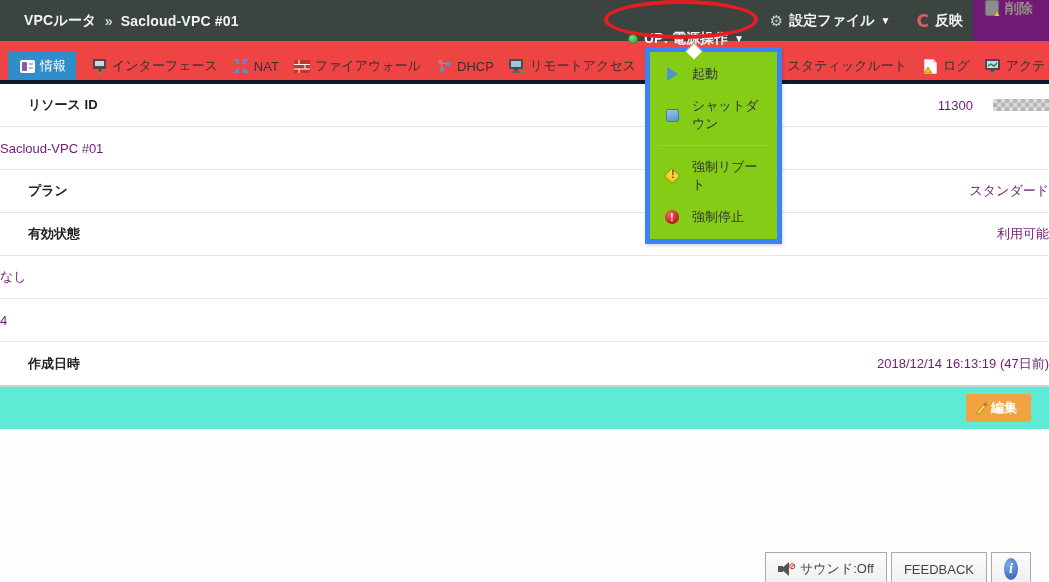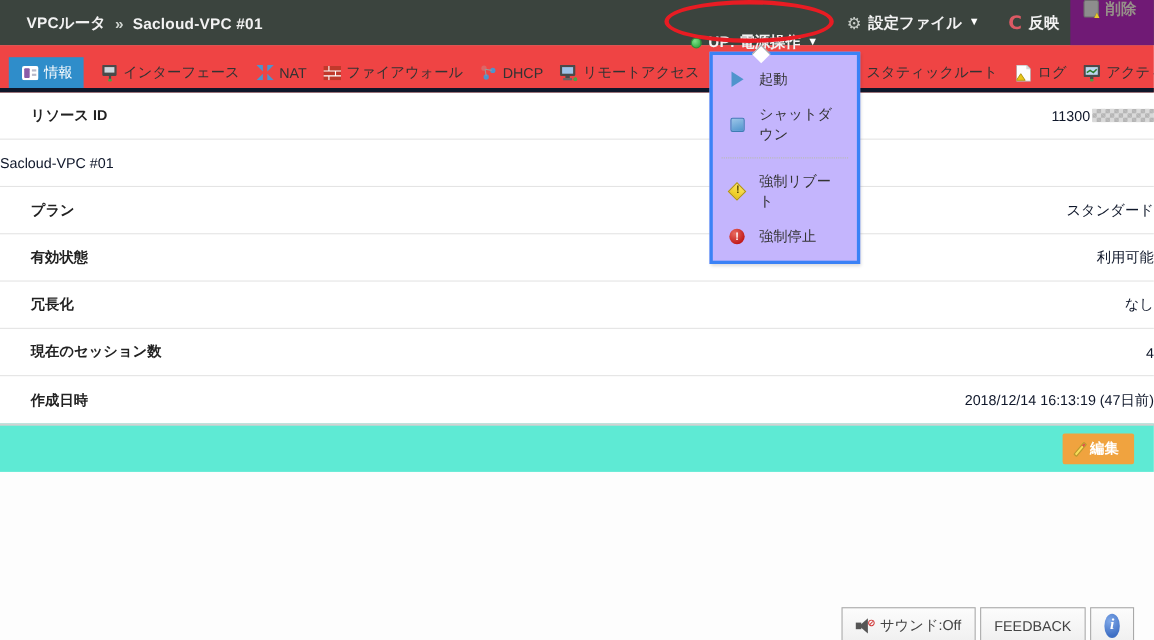--- a/index.html
+++ b/index.html
@@ -38,22 +38,22 @@
   
   .tabbar { height:43px; background:#ef4444; display:flex; align-items:flex-end;
             padding-left:8px; border-bottom:4px solid #0f172a; position:relative; z-index:1; }
   .tab { display:flex; align-items:center; gap:4px; font-size:13px; color:#333;
          margin-right:14px; height:28px; white-space:nowrap; cursor:pointer; }
   .tab.active { background:#2f8dca; color:#fff; padding:0 10px; }
   .ticon { width:18px; height:16px; display:inline-flex; align-items:center;
            justify-content:center; flex:0 0 18px; }
 
   
-  .pmenu { position:absolute; left:645px; top:47px; width:137px; background:#c4b5fd;
-           border:3px solid #3b82f6; box-shadow:1px 2px 3px rgba(0,0,0,.15);
+  .pmenu { position:absolute; left:645px; top:47px; width:137px; background:#84cc16;
+           border:5px solid #3b82f6; box-shadow:1px 2px 3px rgba(0,0,0,.15);
            z-index:20; padding:6px 0; }
   .pmenu-notch { position:absolute; left:38px; top:-7px; width:12px; height:12px;
                  background:#fff; border-left:1px solid #a3a3a3; border-top:1px solid #a3a3a3;
                  transform:rotate(45deg); }
   .pmenu-item { display:flex; align-items:center; gap:12px; padding:7px 14px;
                 font-size:13px; color:#333; cursor:pointer; }
   .pmenu-sep { border-top:1px dotted #b9b9b9; margin:5px 8px; }
   .mi { width:16px; height:16px; display:inline-flex; align-items:center;
         justify-content:center; flex:0 0 16px; }
   .mi-play { width:0; height:0; border-left:11px solid #4f94cd; border-top:7px solid transparent;
@@ -67,21 +67,21 @@
   .mi-err { width:14px; height:14px; border-radius:50%;
             background:radial-gradient(circle at 35% 30%, #e86a5e, #c01818 75%);
             color:#fff; font-size:10px; font-weight:bold; display:flex; align-items:center;
             justify-content:center; }
 
   
   .info-table { background:#fff; }
   .irow { display:flex; align-items:center; height:43px; border-bottom:1px solid #e4e4e4;
           font-size:13px; color:#222;justify-content:space-between; }
   .irow .ilabel { width:240px; padding-left:28px; font-weight:bold; }
-  .irow .ivalue { color:#0f172a; display:flex; align-items:center; gap:0; }
+  .irow .ivalue { color:#701a75; display:flex; align-items:center; gap:18px; }
   .irow:last-child { border-bottom:none; }
   .redacted { display:inline-block; width:56px; height:12px; margin-left:2px;
               background-image:
                 linear-gradient(45deg,#b5b5b5 25%,transparent 25%,transparent 75%,#b5b5b5 75%),
                 linear-gradient(45deg,#b5b5b5 25%,#d9d9d9 25%,#d9d9d9 75%,#b5b5b5 75%);
               background-size:8px 8px; background-position:0 0,4px 4px; }
 
   
   .action-bar { height:44px; background:#5eead4; border-top:2px solid #d2d2d2;
                 display:flex; align-items:center; justify-content:flex-end;
@@ -318,25 +318,23 @@
   </div>
   <div class="irow">
     <div class="ilabel">プラン</div>
     <div class="ivalue">スタンダード</div>
   </div>
   <div class="irow">
     <div class="ilabel">有効状態</div>
     <div class="ivalue">利用可能</div>
   </div>
   <div class="irow">
-    <div class="ilabel">冗長化</div>
     <div class="ivalue">なし</div>
   </div>
   <div class="irow">
-    <div class="ilabel">現在のセッション数</div>
     <div class="ivalue">4</div>
   </div>
   <div class="irow">
     <div class="ilabel">作成日時</div>
     <div class="ivalue">2018/12/14 16:13:19 (47日前)</div>
   </div>
 </div>
 
 <div class="action-bar">
   <div class="edit-btn">

